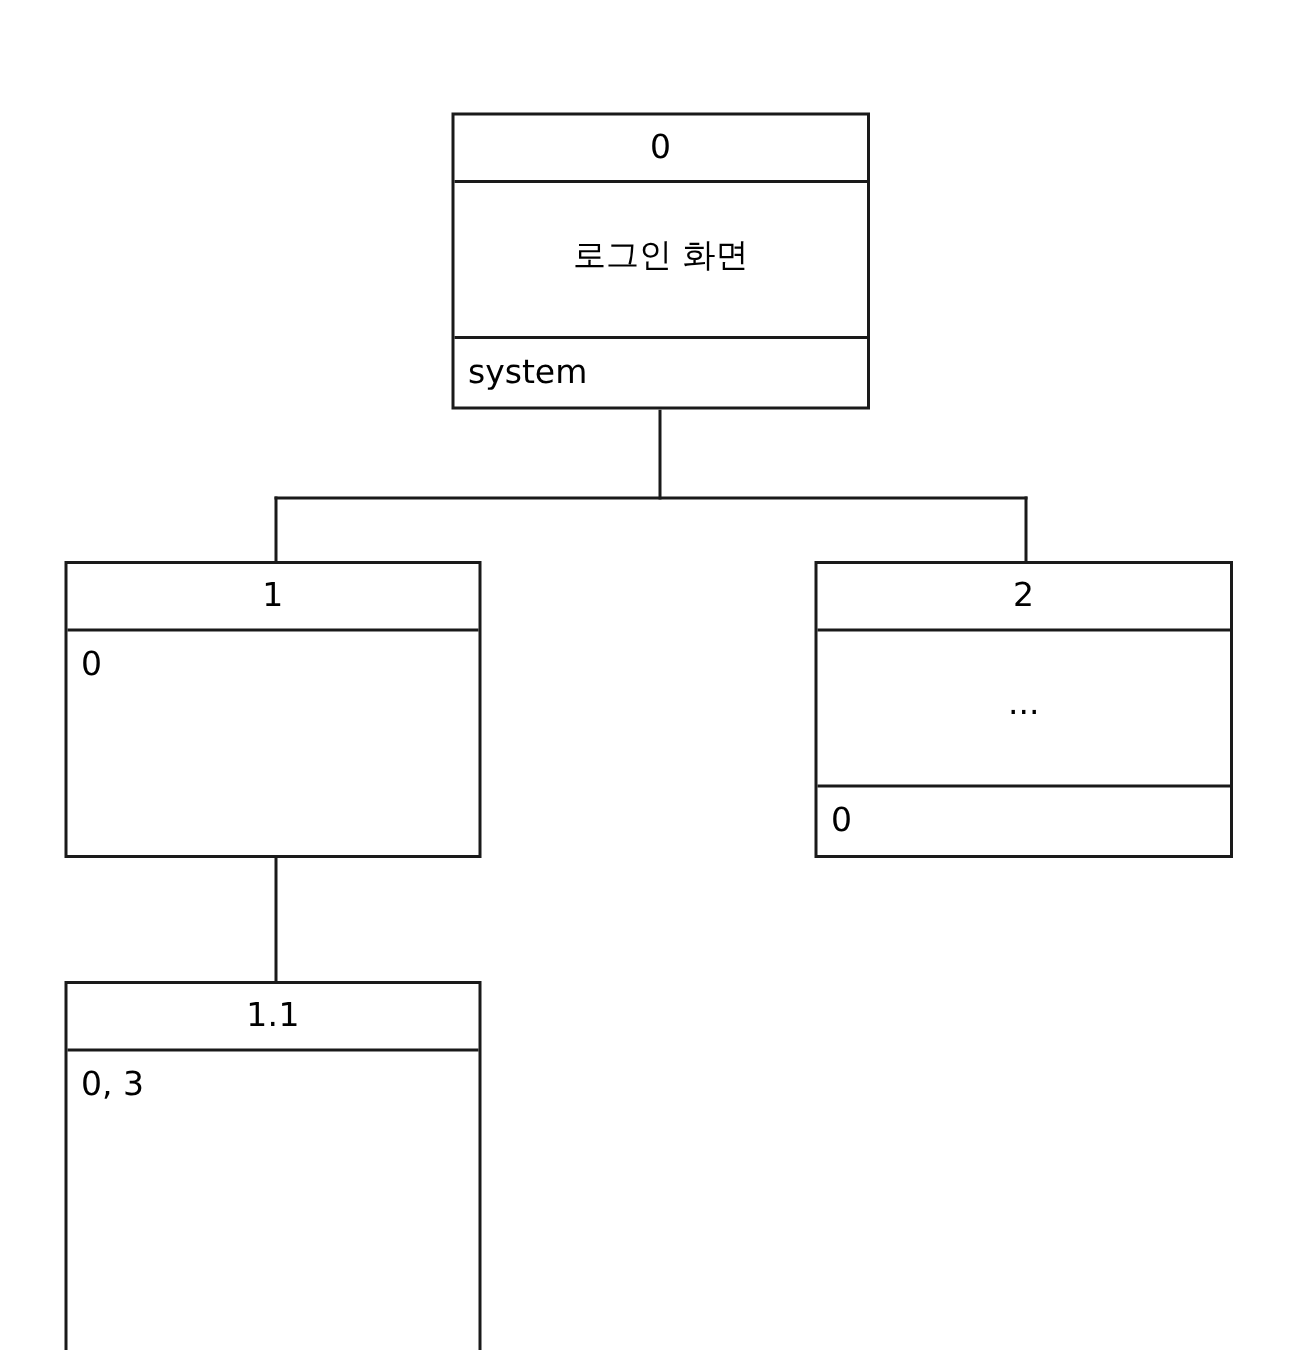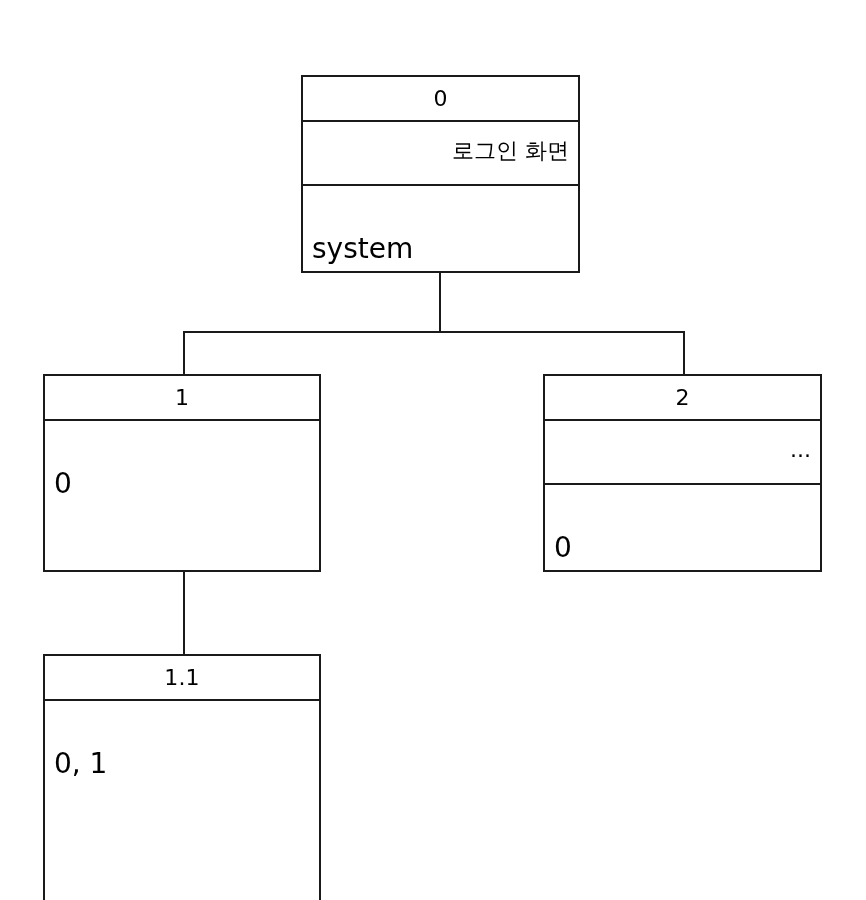--- a/index.html
+++ b/index.html
@@ -55,35 +55,34 @@
     font-size: 22px;
     line-height: 1;
     letter-spacing: 0.2px;
   }
   .node-body {
     box-sizing: border-box;
     flex: 1 1 auto;
     border-bottom: 2px solid #1a1a1a;
     display: flex;
     align-items: center;
-    justify-content: flex-end;
+    justify-content: center;
     padding: 0 9px;
     font-size: 22px;
     line-height: 1.2;
   }
   .node-footer {
     box-sizing: border-box;
     height: 45px;
     display: flex;
     align-items: center;
     justify-content: flex-start;
     padding: 0 9px;
-    font-size: 28px;
+    font-size: 22px;
     line-height: 1;
-    margin-top: 40px;
   }
 
   
   .node-body .body-text {
     display: block;
     transform: translateY(-2px);
   }
 
   
   #node-root   { left: 301px; top: 75px;  width: 279px; height: 198px; }
@@ -125,16 +124,16 @@
   <div class="node" id="node-other">
     <div class="node-header">2</div>
     <div class="node-body">
       <span class="body-text">...</span>
     </div>
     <div class="node-footer">0</div>
   </div>
 
   <div class="node" id="node-detail">
     <div class="node-header">1.1</div>
-    <div class="node-footer">0, 1</div>
+    <div class="node-footer">0, 3</div>
   </div>
 
 </div>
 
 </body></html>

